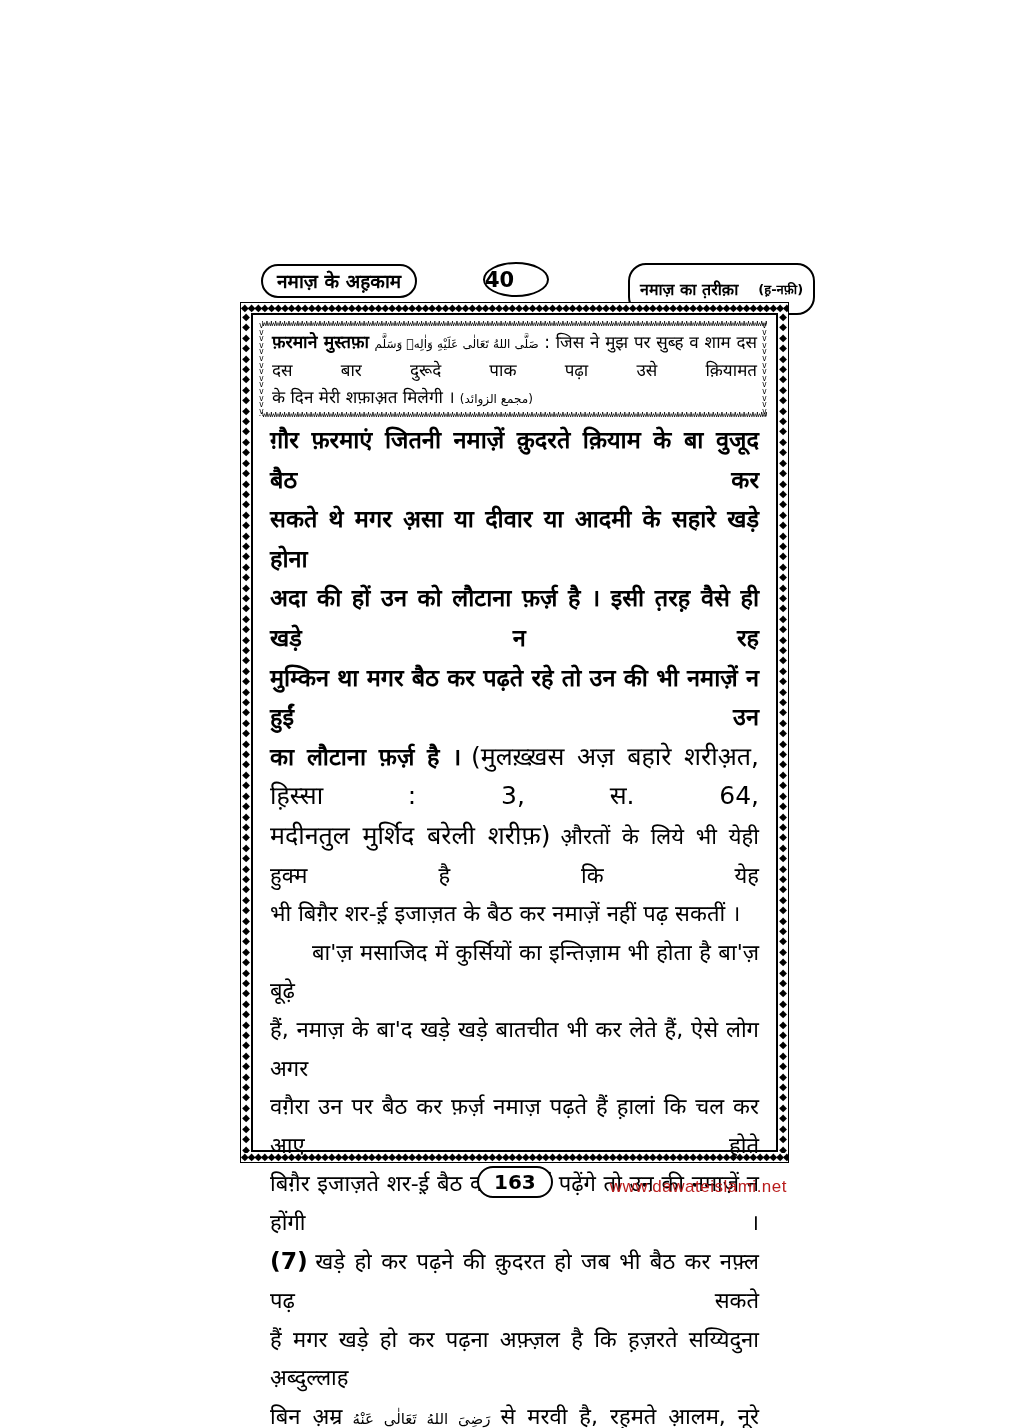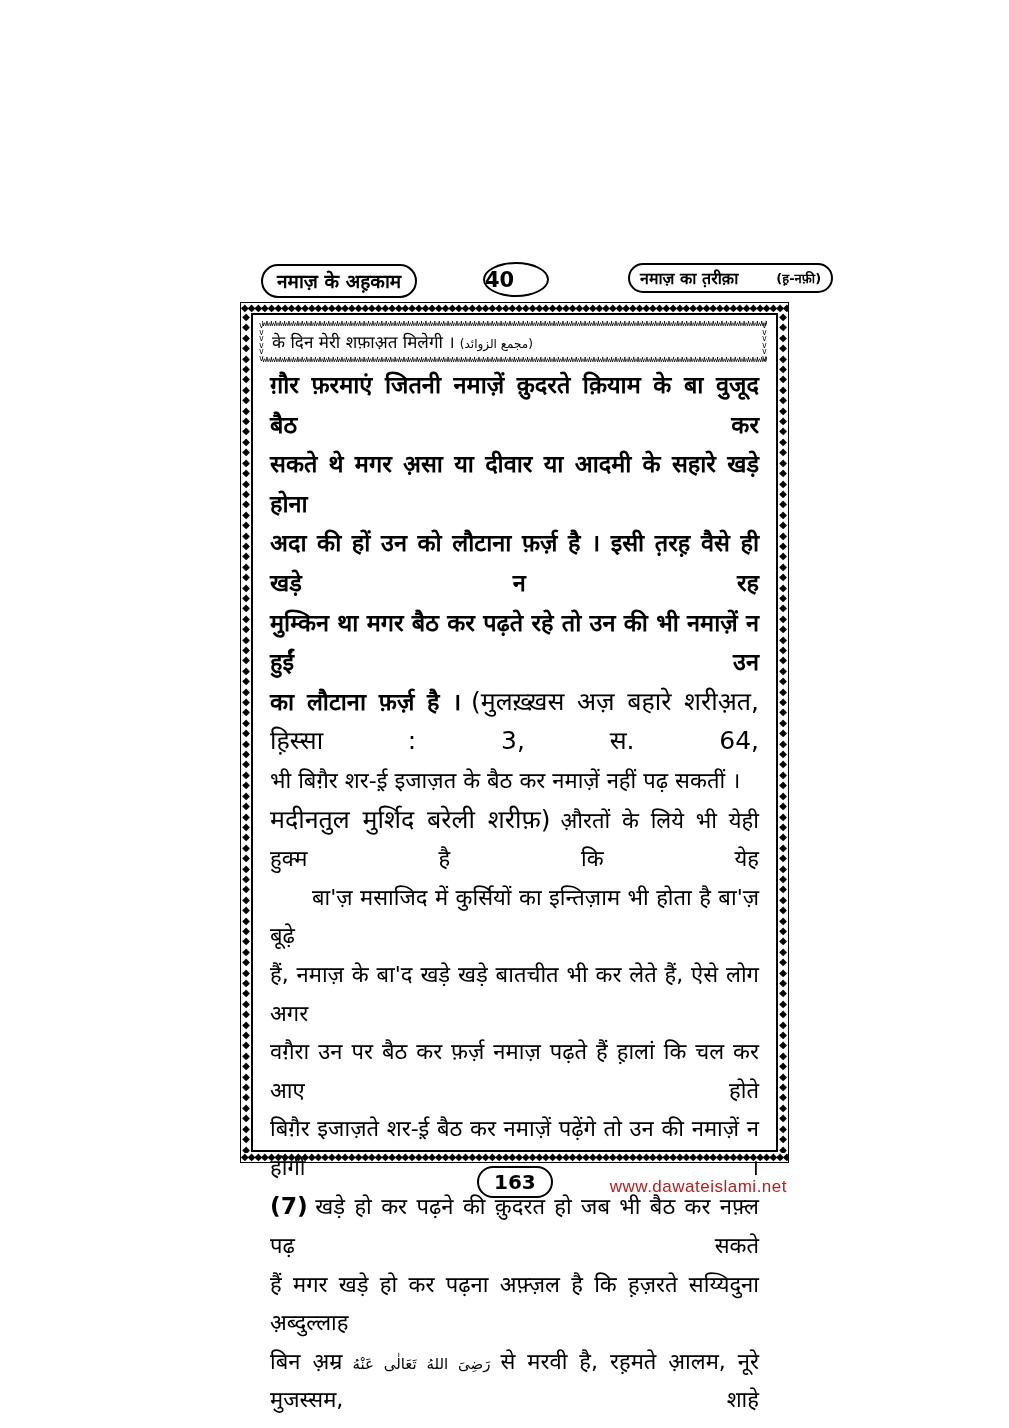--- a/index.html
+++ b/index.html
@@ -6,21 +6,21 @@
   body{
     width:1009px;height:1428px;position:relative;background:#ffffff;color:#000;
     font-family:"DejaVu Sans","Liberation Sans",sans-serif;overflow:hidden;
   }
   .pill{
     position:absolute;border:2px solid #000;border-radius:18px;background:#fff;
     display:flex;align-items:center;justify-content:flex-start;font-weight:bold;box-sizing:border-box;
   }
   #tab-left{left:261px;top:264px;height:34px;padding:0 14px;font-size:19px;}
   #badge-22{left:483px;top:262px;width:66px;height:35px;border-radius:50%;font-size:21px;}
-  #tab-right{left:628px;top:263px;height:30px;padding:0 10px;font-size:16px;gap:18px;}
+  #tab-right{left:628px;top:263px;height:52px;padding:0 10px;font-size:16px;}
   #tab-right .suffix{font-size:13px;font-weight:600;margin-left:20px;white-space:nowrap;}
 
   
   .frame{
     position:absolute;left:240px;top:302px;width:549px;height:861px;
     border:1px solid #000;box-sizing:border-box;background:#fff;
   }
   .edge{position:absolute;overflow:hidden;color:#000;}
   .edge.h{left:0;right:0;height:10px;font-size:10px;line-height:9px;letter-spacing:-1px;white-space:nowrap;text-align:center;}
   .edge.top{top:0;}
@@ -85,32 +85,33 @@
   <div class="edge v right">◆◆◆◆◆◆◆◆◆◆◆◆◆◆◆◆◆◆◆◆◆◆◆◆◆◆◆◆◆◆◆◆◆◆◆◆◆◆◆◆◆◆◆◆◆◆◆◆◆◆◆◆◆◆◆◆◆◆◆◆◆◆◆◆◆◆◆◆◆◆◆◆◆◆◆◆◆◆◆◆◆◆◆◆◆◆◆◆◆◆</div>
 
   <div class="inner">
 
     <div class="hadith">
       <div class="zz h t">wwwwwwwwwwwwwwwwwwwwwwwwwwwwwwwwwwwwwwwwwwwwwwwwwwwwwwwwwwwwwwwwwwwwwwwwwwwwwwwwwwwwwwwwwwwwwwwwwwwwwwwwwwwwwwwwwwwwwwwwwwwwwwwwwwwwwwwwwwwwwwwwwwwwwwwwwwwwwwwwwwwwwwwwwwwwwwwwwwwwwwwwwwwwwwwwwwwwwwwwwwwwwwwwwwwwwwwwwwww</div>
       <div class="zz h b">wwwwwwwwwwwwwwwwwwwwwwwwwwwwwwwwwwwwwwwwwwwwwwwwwwwwwwwwwwwwwwwwwwwwwwwwwwwwwwwwwwwwwwwwwwwwwwwwwwwwwwwwwwwwwwwwwwwwwwwwwwwwwwwwwwwwwwwwwwwwwwwwwwwwwwwwwwwwwwwwwwwwwwwwwwwwwwwwwwwwwwwwwwwwwwwwwwwwwwwwwwwwwwwwwwwwwwwwwwww</div>
       <div class="zz v l">vvvvvvvvvvvvvvvvvvvvvvvvvvvvvvvvvvvvvvvvvvvvvvvvvvvvvvvvvvvvvvvvvvvvvvvvvvvvvvvv</div>
       <div class="zz v r">vvvvvvvvvvvvvvvvvvvvvvvvvvvvvvvvvvvvvvvvvvvvvvvvvvvvvvvvvvvvvvvvvvvvvvvvvvvvvvvv</div>
       <div id="hadith-lines">
+          <div class="line justify"><span class="seg-b">फ़रमाने मुस्तफ़ा</span> <span class="seg-a" dir="rtl">صَلَّى اللهُ تَعَالٰى عَلَيْهِ وَاٰلِهٖ وَسَلَّم</span> <span class="seg-r">: जिस ने मुझ पर सुब्ह व शाम दस दस बार दुरूदे पाक पढ़ा उसे क़ियामत</span></div>
           <div class="line left"><span class="seg-r">के दिन मेरी शफ़ाअ़त मिलेगी ।</span> <span class="seg-a" dir="rtl">(مجمع الزوائد)</span></div>
         </div>
     </div>
 
     <div class="body-text" id="body-lines">
         <div class="line justify"><span class="seg-b">ग़ौर फ़रमाएं जितनी नमाज़ें क़ुदरते क़ियाम के बा वुजूद बैठ कर</span></div>
         <div class="line justify"><span class="seg-b">सकते थे मगर अ़सा या दीवार या आदमी के सहारे खड़े होना</span></div>
         <div class="line justify"><span class="seg-b">अदा की हों उन को लौटाना फ़र्ज़ है । इसी त़रह़ वैसे ही खड़े न रह</span></div>
         <div class="line justify"><span class="seg-b">मुम्किन था मगर बैठ कर पढ़ते रहे तो उन की भी नमाज़ें न हुईं उन</span></div>
         <div class="line justify"><span class="seg-b">का लौटाना फ़र्ज़ है ।</span> <span class="seg-c">(मुलख़्ख़स अज़ बहारे शरीअ़त, ह़िस्सा : 3, स. 64,</span></div>
+        <div class="line justify"><span class="seg-c">मदीनतुल मुर्शिद बरेली शरीफ़)</span> <span class="seg-r">औ़रतों के लिये भी येही हुक्म है कि येह</span></div>
         <div class="line left"><span class="seg-r">भी बिग़ैर शर-ई़ इजाज़त के बैठ कर नमाज़ें नहीं पढ़ सकतीं ।</span></div>
-        <div class="line justify"><span class="seg-c">मदीनतुल मुर्शिद बरेली शरीफ़)</span> <span class="seg-r">औ़रतों के लिये भी येही हुक्म है कि येह</span></div>
         <div class="line justify indent"><span class="seg-r">बा'ज़ मसाजिद में कुर्सियों का इन्तिज़ाम भी होता है बा'ज़ बूढ़े</span></div>
         <div class="line justify"><span class="seg-r">हैं, नमाज़ के बा'द खड़े खड़े बातचीत भी कर लेते हैं, ऐसे लोग अगर</span></div>
         <div class="line justify"><span class="seg-r">वग़ैरा उन पर बैठ कर फ़र्ज़ नमाज़ पढ़ते हैं ह़ालां कि चल कर आए होते</span></div>
         <div class="line justify"><span class="seg-r">बिग़ैर इजाज़ते शर-ई़ बैठ कर नमाज़ें पढ़ेंगे तो उन की नमाज़ें न होंगी ।</span></div>
         <div class="line justify"><span class="seg-b">(7)</span> <span class="seg-r">खड़े हो कर पढ़ने की क़ुदरत हो जब भी बैठ कर नफ़्ल पढ़ सकते</span></div>
         <div class="line justify"><span class="seg-r">हैं मगर खड़े हो कर पढ़ना अफ़्ज़ल है कि ह़ज़रते सय्यिदुना अ़ब्दुल्लाह</span></div>
         <div class="line justify"><span class="seg-r">बिन अ़म्र</span> <span class="seg-a" dir="rtl">رَضِىَ اللهُ تَعَالٰى عَنْهُ</span> <span class="seg-r">से मरवी है, रह़मते आ़लम, नूरे मुजस्सम, शाहे</span></div>
       </div>
 
   </div>

